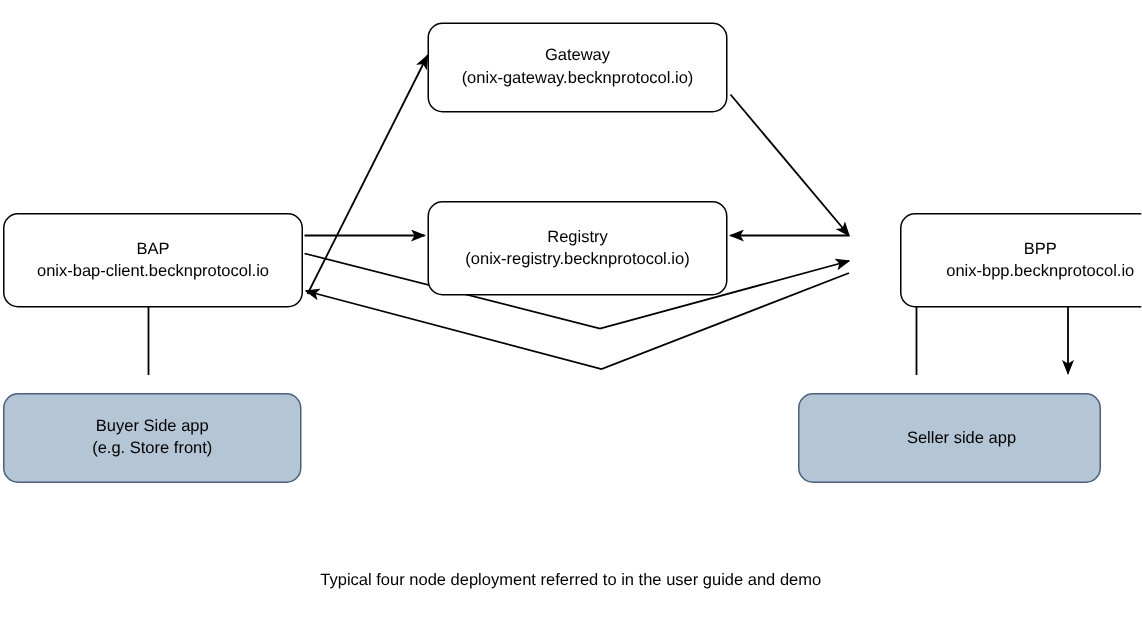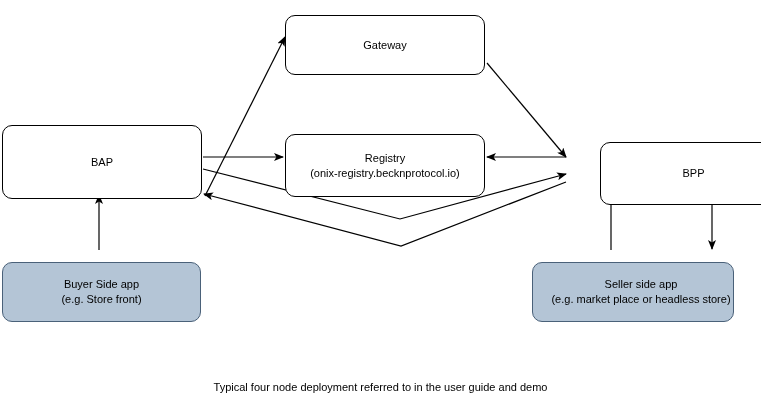--- a/index.html
+++ b/index.html
@@ -76,36 +76,38 @@
         <polyline points="566,182 401,246 204,194" fill="none" stroke="#000000" stroke-width="1.2" marker-end="url(#arrowhead)"></polyline>
         <polyline points="99,250 99,195" fill="none" stroke="#000000" stroke-width="1.2" marker-end="url(#arrowhead)"></polyline>
         <polyline points="611,250 611,195" fill="none" stroke="#000000" stroke-width="1.2" marker-end="url(#arrowhead)"></polyline>
         <polyline points="712,194 712,249" fill="none" stroke="#000000" stroke-width="1.2" marker-end="url(#arrowhead)"></polyline>
       </g>
   </svg>
 
   <div id="node-layer">
       <div class="node" style="left: 285px; top: 3px; width: 200px; height: 60px;">
         <span class="line">Gateway</span>
+        <span class="line">(onix-gateway.becknprotocol.io)</span>
       </div>
-      <div class="node" style="left: 2px; top: 113px; width: 200px; height: 74px;">
+      <div class="node" style="left: 2px; top: 130px; width: 200px; height: 63px;">
         <span class="line">BAP</span>
+        <span class="line">onix-bap-client.becknprotocol.io</span>
       </div>
       <div class="node" style="left: 285px; top: 122px; width: 200px; height: 63px;">
         <span class="line">Registry</span>
         <span class="line">(onix-registry.becknprotocol.io)</span>
       </div>
       <div class="node" style="left: 600px; top: 130px; width: 187px; height: 63px;">
         <span class="line">BPP</span>
+        <span class="line">onix-bpp.becknprotocol.io</span>
       </div>
       <div class="node app" style="left: 2px; top: 250px; width: 199px; height: 60px;">
         <span class="line">Buyer Side app</span>
         <span class="line">(e.g. Store front)</span>
       </div>
       <div class="node app" style="left: 532px; top: 250px; width: 202px; height: 60px; padding-left: 16px;">
         <span class="line">Seller side app</span>
-        <span class="line">(e.g. market place or headless store)</span>
       </div>
     </div>
 
   <div class="caption">Typical four node deployment referred to in the user guide and demo</div>
 
 </div>
 
 </body></html>

